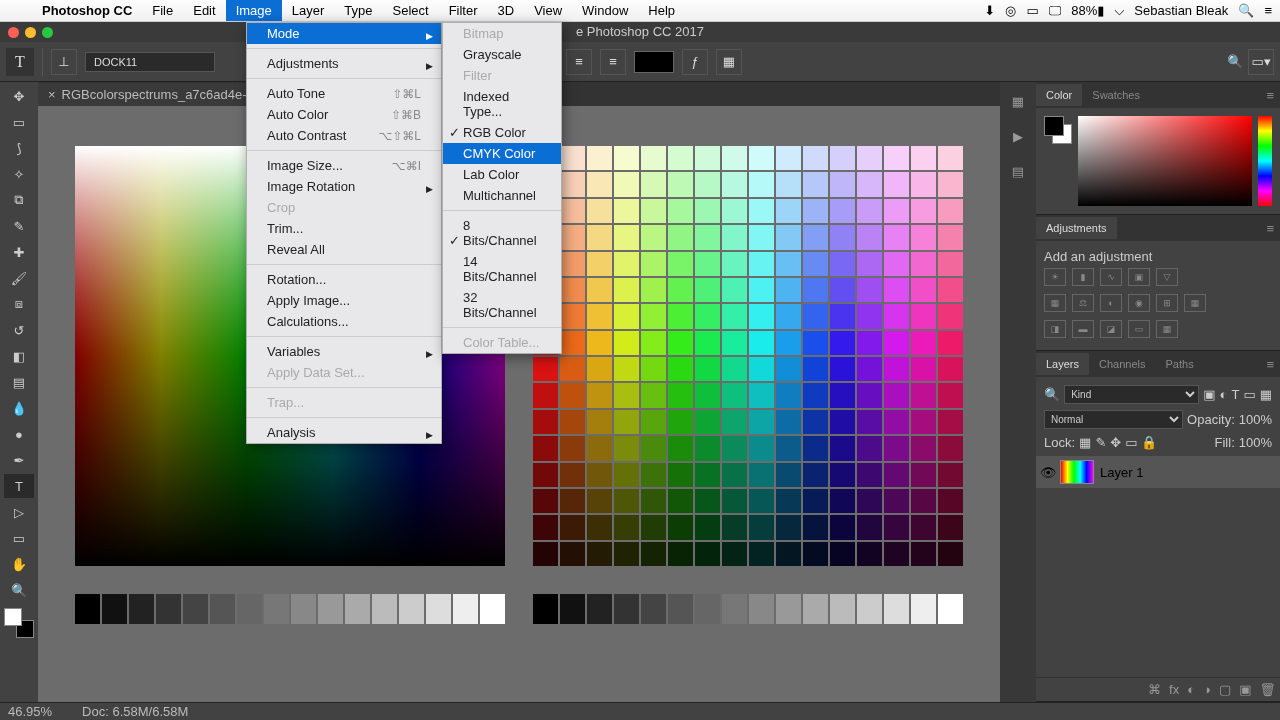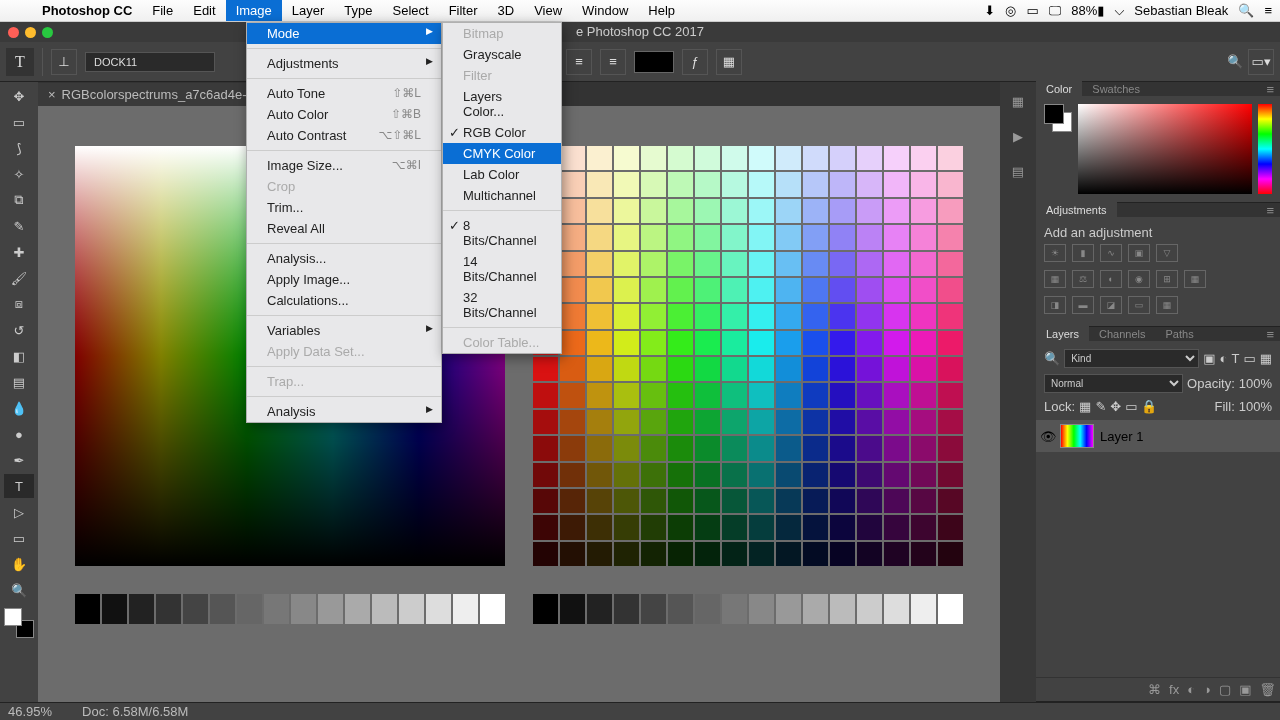--- a/index.html
+++ b/index.html
@@ -40,21 +40,21 @@
  linear-gradient(to right,red,#ff0,#0f0,#0ff,#00f,#f0f)}
 .swatches{width:430px;height:420px;display:grid;grid-template-columns:repeat(16,1fr);grid-template-rows:repeat(16,1fr);gap:2px}
 .sw{width:100%;height:100%}
 .grays{width:430px;height:30px;display:flex;gap:2px}
 .grays .g{flex:1}
 .statusbar{position:absolute;bottom:0;left:0;right:0;height:18px;background:#424242;border-top:1px solid #222;display:flex;align-items:center;color:#bbb;font-size:10px;padding:0 8px;gap:30px}
 .panels{position:absolute;top:82px;right:0;width:280px;bottom:18px;background:#424242;display:flex}
 .pdock{width:36px;background:#383838;display:flex;flex-direction:column;align-items:center;padding-top:12px;gap:20px;color:#999}
 .pstack{flex:1;display:flex;flex-direction:column}
 .panel{border-bottom:1px solid #222}
-.ptabs{display:flex;background:#333;height:14px;align-items:center}
+.ptabs{display:flex;background:#333;height:26px;align-items:center}
 .ptab{padding:5px 10px;color:#888;font-size:11px}
 .ptab.active{background:#424242;color:#ddd}
 .pbody{padding:8px;color:#ccc;font-size:11px}
 .color-picker{display:flex;gap:6px}
 .cp-sq{width:28px;height:28px;position:relative}
 .cp-f{position:absolute;width:20px;height:20px;background:#000;border:1px solid #888;top:0;left:0}
 .cp-b{position:absolute;width:20px;height:20px;background:#fff;border:1px solid #888;bottom:0;right:0}
 .cp-grad{flex:1;height:90px;background:linear-gradient(to bottom,transparent,#000),linear-gradient(to right,#fff,red)}
 .cp-hue{width:14px;height:90px;background:linear-gradient(red,#ff0,#0f0,#0ff,#00f,#f0f,red)}
 .adj-icons{display:flex;flex-wrap:wrap;gap:6px;padding:4px 0}
@@ -62,21 +62,21 @@
 .layer-opts{display:flex;flex-direction:column;gap:6px;padding-bottom:6px}
 .lrow{display:flex;align-items:center;gap:4px;font-size:10px}
 .lsel{background:#2a2a2a;border:1px solid #555;color:#ccc;padding:2px;flex:1;font-size:10px}
 .layerlist{}
 .layer{display:flex;align-items:center;gap:6px;padding:4px;background:#555}
 .leye{width:14px;text-align:center}
 .lthumb{width:34px;height:24px;background:linear-gradient(90deg,red,#ff0,#0f0,#0ff,#00f,#f0f);border:1px solid #888}
 .lbottom{display:flex;justify-content:flex-end;gap:8px;padding:4px;color:#999;font-size:11px;border-top:1px solid #333}
 .dropdown{position:absolute;background:#e8e8ea;border:1px solid #b0b0b0;box-shadow:2px 4px 12px rgba(0,0,0,.4);font-size:13px;color:#222;z-index:200}
 .dd-image{top:22px;left:246px;width:196px}
-.dd-row{padding:3px 20px 3px 20px;display:flex;justify-content:space-between;align-items:flex-start;position:relative}
+.dd-row{padding:3px 20px 3px 20px;display:flex;justify-content:space-between;align-items:flex-end;position:relative}
 .dd-row.hover{background:#0a6ed4;color:#fff}
 .dd-row.disabled{color:#aaa}
 .dd-sep{height:1px;background:#ccc;margin:4px 0}
 .dd-arrow::after{content:"▶";font-size:9px;position:absolute;right:8px}
 .dd-short{color:#888;font-size:12px}
 .dd-mode{top:22px;left:442px;width:120px}
 .dd-check::before{content:"✓";position:absolute;left:6px}
 </style>
 </head>
 <body>
@@ -608,32 +608,35 @@
     </div>
   <div class="dd-row">
       <span>Auto Contrast</span>
       <span class="dd-short">⌥⇧⌘L</span>
     </div>
   <div class="dd-sep"></div>
   <div class="dd-row">
       <span>Image Size...</span>
       <span class="dd-short">⌥⌘I</span>
     </div>
+  <div class="dd-row dd-arrow">
+      <span>Image Rotation</span>
+    </div>
   <div class="dd-row disabled">
       <span>Crop</span>
     </div>
   <div class="dd-row">
       <span>Trim...</span>
     </div>
   <div class="dd-row">
       <span>Reveal All</span>
     </div>
   <div class="dd-sep"></div>
   <div class="dd-row">
-      <span>Analysis...</span>
+      <span>Rotation...</span>
     </div>
   <div class="dd-row">
       <span>Apply Image...</span>
     </div>
   <div class="dd-row">
       <span>Calculations...</span>
     </div>
   <div class="dd-sep"></div>
   <div class="dd-row dd-arrow">
       <span>Variables</span>
@@ -655,21 +658,21 @@
   <div class="dd-row disabled">
       <span>Bitmap</span>
     </div>
   <div class="dd-row">
       <span>Grayscale</span>
     </div>
   <div class="dd-row disabled">
       <span>Filter</span>
     </div>
   <div class="dd-row">
-      <span>Layers Color...</span>
+      <span>Indexed Type...</span>
     </div>
   <div class="dd-row dd-check">
       <span>RGB Color</span>
     </div>
   <div class="dd-row hover">
       <span>CMYK Color</span>
     </div>
   <div class="dd-row">
       <span>Lab Color</span>
     </div>

